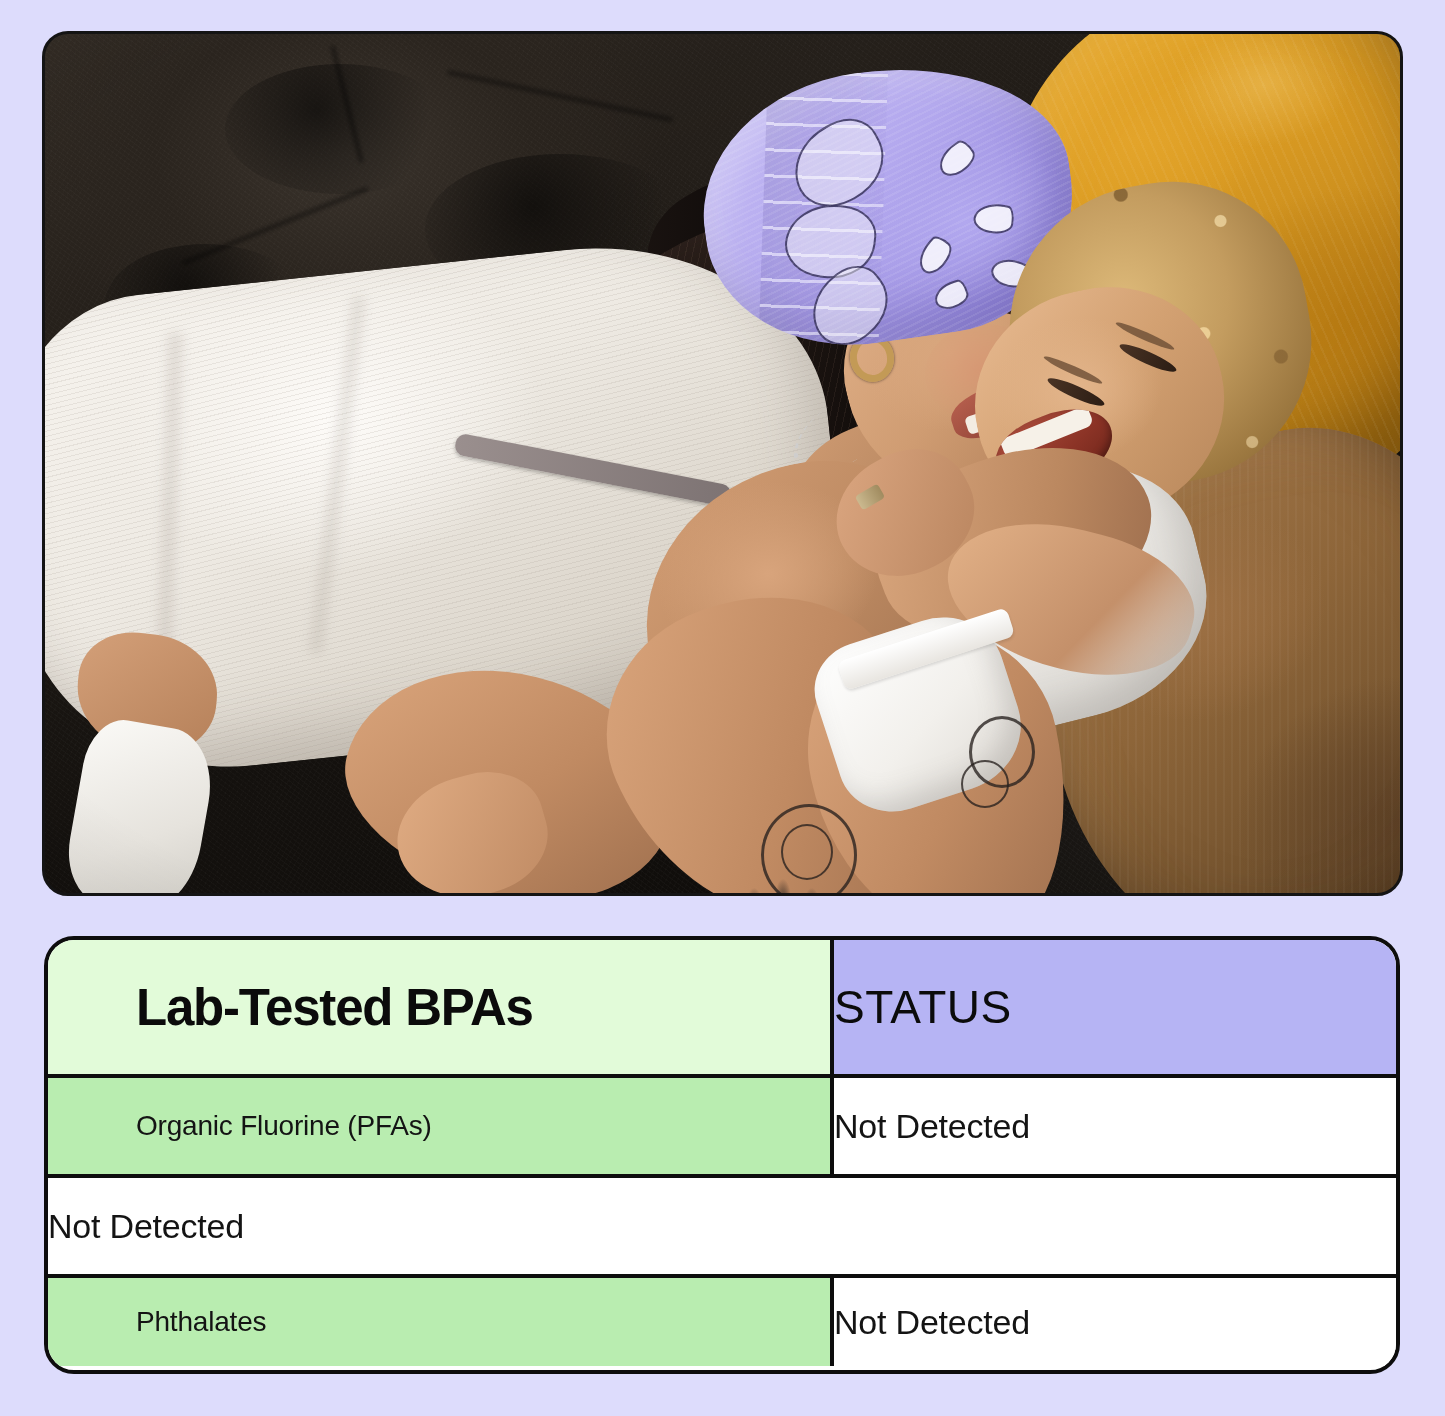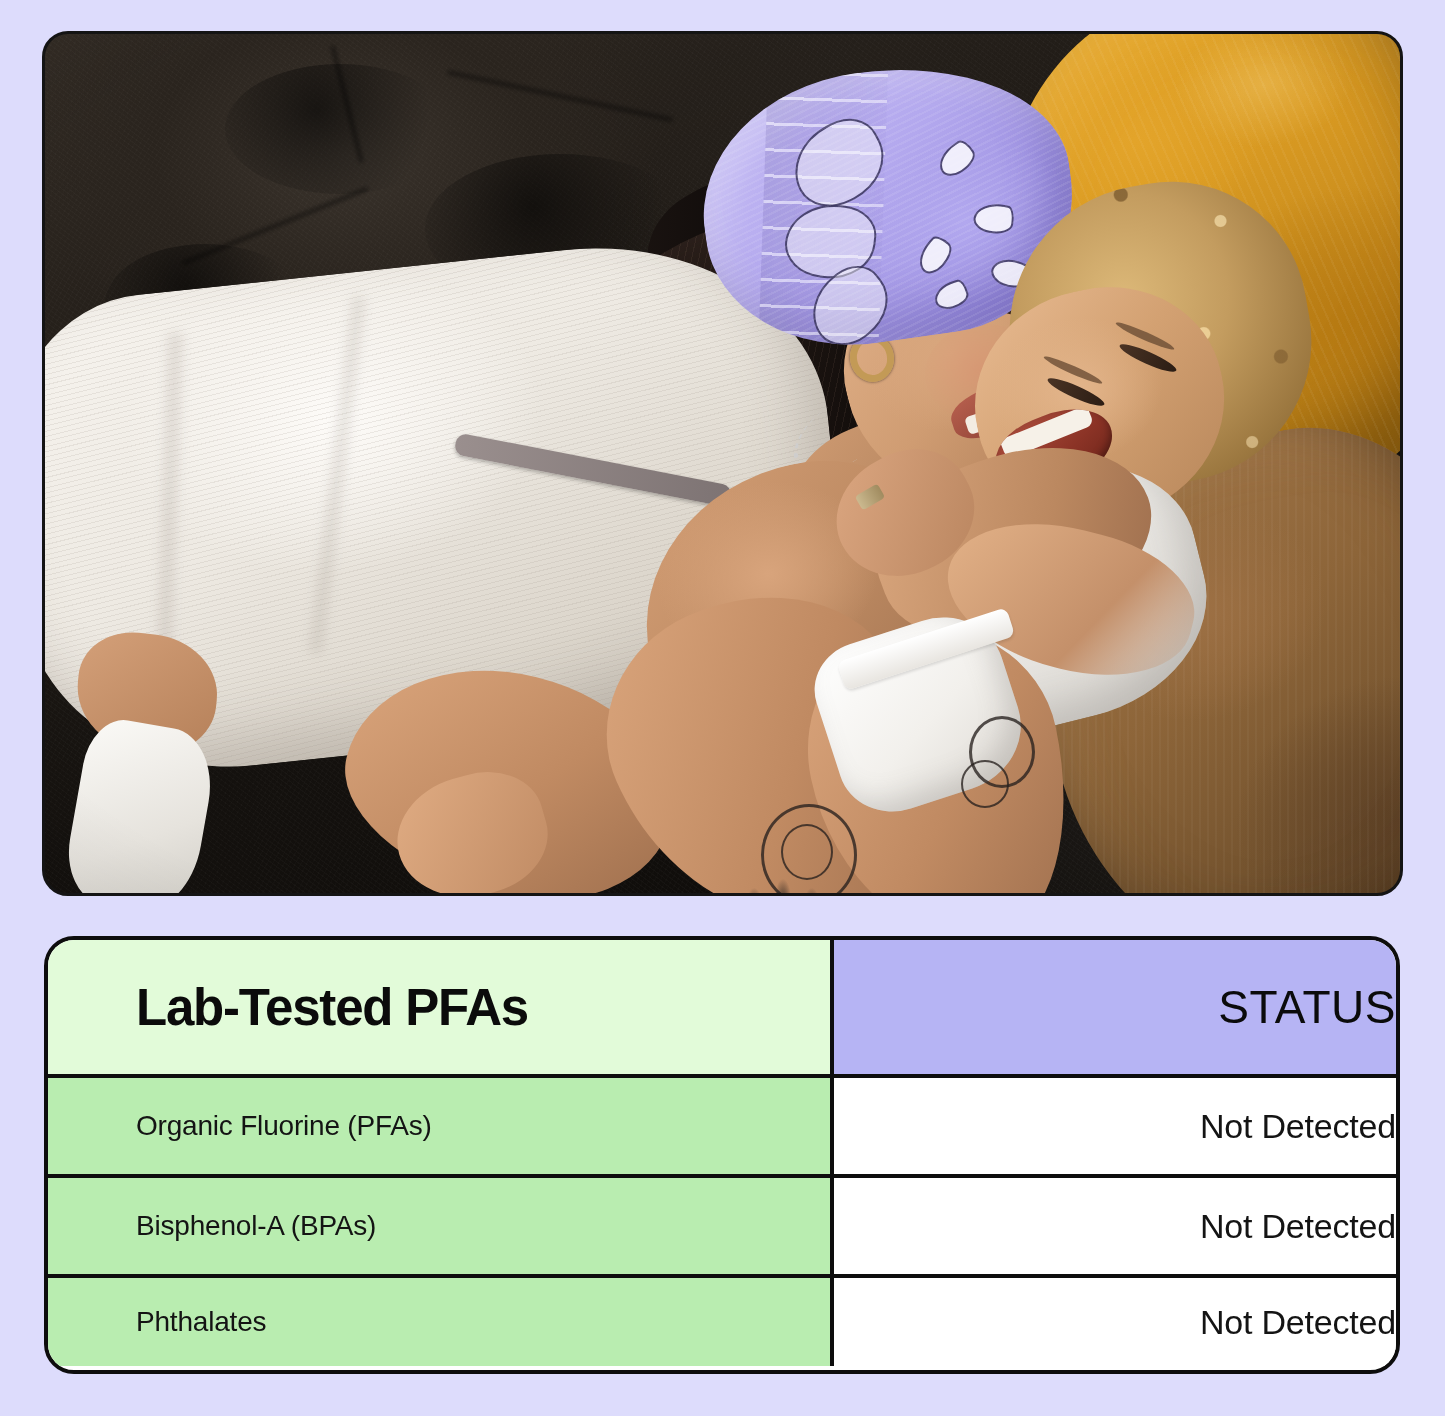--- a/index.html
+++ b/index.html
@@ -646,21 +646,21 @@
     border-right: 4px solid #0d0d0d;
     display: flex;
     align-items: center;
     padding-left: 88px;
   }
   .cell-right {
     flex: 1;
     box-sizing: border-box;
     display: flex;
     align-items: center;
-    justify-content: flex-end;
+    justify-content: flex-start;
   }
   .header-row .cell-left {
     background: #e2fbd9;
   }
   .header-row .cell-right {
     background: #b6b4f4;
   }
   .data-row .cell-left {
     background: #b9edb0;
   }
@@ -780,40 +780,37 @@
       <div class="tattoo t-d"></div>
 
       <div class="photo-vignette"></div>
     </div>
   </div>
 
   <div class="table-card">
 
     <div class="trow header-row">
       <div class="cell-left">
-        <span class="h-title">Lab-Tested PFAs</span>
+        <span class="h-title">Lab-Tested BPAs</span>
       </div>
       <div class="cell-right">
         <span class="h-status">STATUS</span>
       </div>
     </div>
 
     <div class="trow data-row">
       <div class="cell-left">
         <span class="c-label">Organic Fluorine (PFAs)</span>
       </div>
       <div class="cell-right">
         <span class="c-value">Not Detected</span>
       </div>
     </div>
 
     <div class="trow data-row">
-      <div class="cell-left">
-        <span class="c-label">Bisphenol-A (BPAs)</span>
-      </div>
       <div class="cell-right">
         <span class="c-value">Not Detected</span>
       </div>
     </div>
 
     <div class="trow data-row last">
       <div class="cell-left">
         <span class="c-label">Phthalates</span>
       </div>
       <div class="cell-right">

